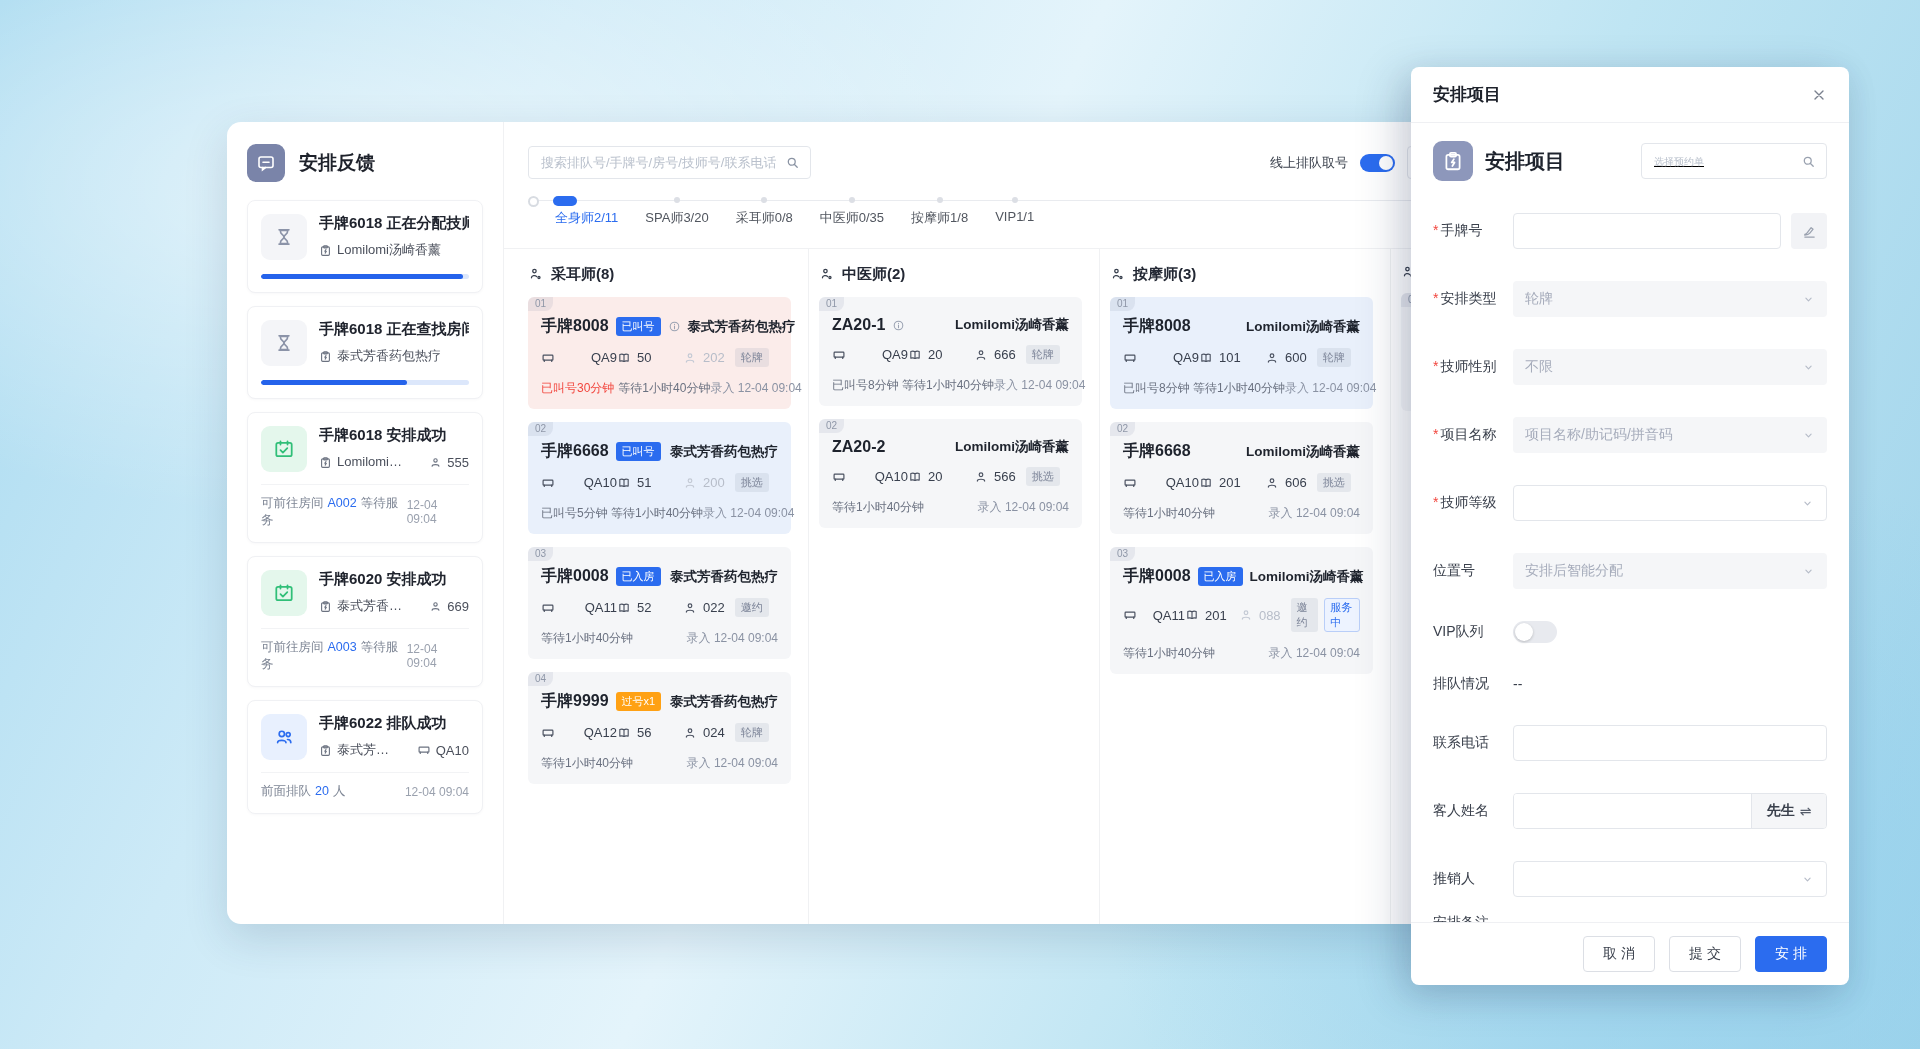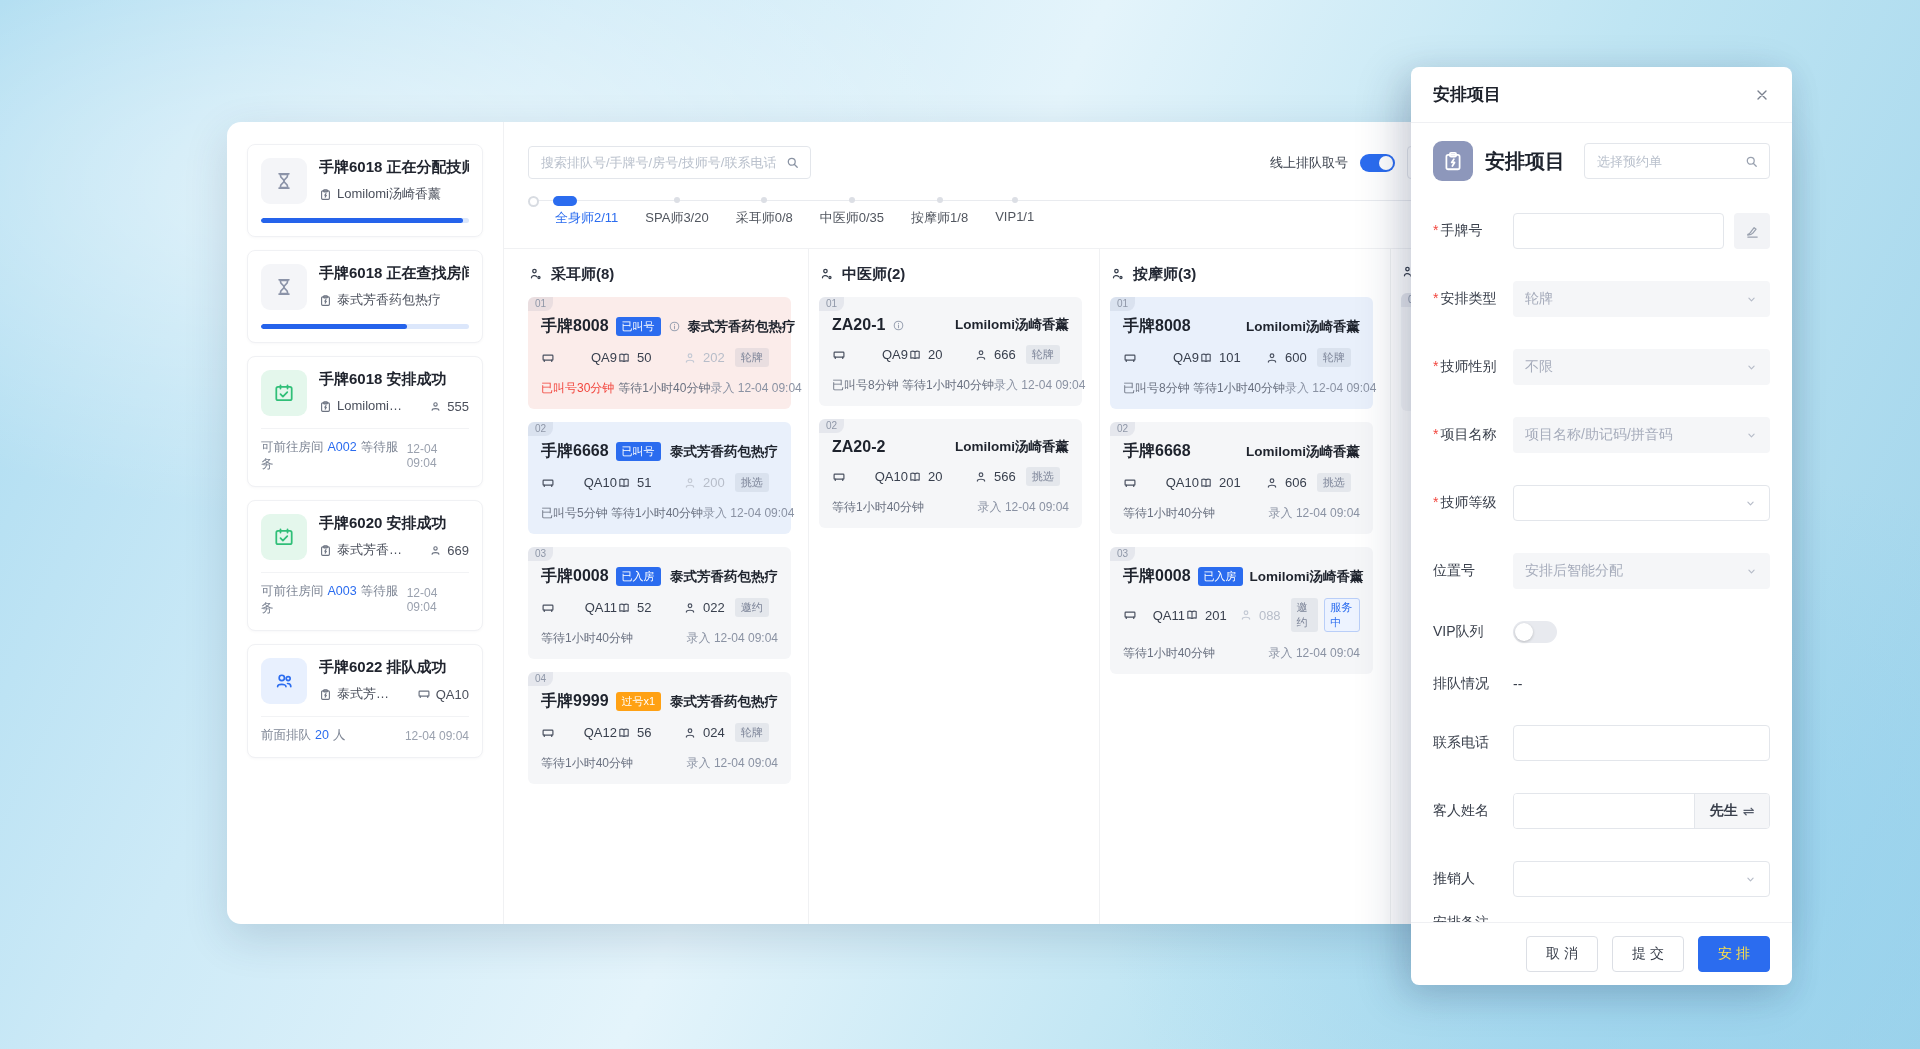--- a/index.html
+++ b/index.html
@@ -81,31 +81,31 @@
   .kitem.dim svg{color:#C3C9D4;}
   .ktags{display:inline-flex;gap:6px;margin-left:10px;}
   .kchip{font-size:11px;padding:2px 6px;border-radius:3px;}
   .kchip.gray{background:rgba(130,140,165,.14);color:#7C8498;}
   .kchip.outline{background:#EDF3FF;border:1px solid #B9CEF8;color:#2B6CEF;padding:1px 5px;}
   .kr3{margin-top:13px;display:flex;justify-content:space-between;font-size:12px;color:#6A7180;white-space:nowrap;}
   .kred{color:#F2453D;margin-right:4px;font-style:normal;}
   .kentry{color:#8A92A3;}
   .stubcard{min-height:118px;}
   
-  .drawer{position:absolute;left:1411px;top:67px;width:381px;height:918px;background:#fff;border-radius:8px;z-index:5;
+  .drawer{position:absolute;left:1411px;top:67px;width:438px;height:918px;background:#fff;border-radius:8px;z-index:5;
     box-shadow:-14px 10px 44px rgba(25,45,85,.18),0 8px 30px rgba(25,45,85,.10);display:flex;flex-direction:column;box-sizing:border-box;}
   .d-head{height:55px;flex:none;padding:0 22px;display:flex;align-items:center;justify-content:space-between;border-bottom:1px solid #EFF0F3;}
   .d-head-title{font-size:17px;font-weight:700;color:#1E222B;}
   .d-close{color:#7A818E;display:flex;cursor:pointer;}
   .d-body{flex:1;padding:18px 22px 0;overflow:hidden;}
   .d-title-row{display:flex;align-items:center;margin-bottom:19px;}
   .d-ticon{width:40px;height:40px;border-radius:9px;background:#8D97BB;display:flex;align-items:center;justify-content:center;color:#fff;flex:none;}
   .d-title{font-size:20px;font-weight:700;color:#1E232D;margin-left:12px;white-space:nowrap;}
   .d-reserve{margin-left:auto;width:186px;height:36px;border:1px solid #E3E6EB;border-radius:4px;display:flex;align-items:center;padding:0 10px;box-sizing:border-box;}
-  .d-reserve input{border:none;outline:none;flex:1;min-width:0;font-size:13px;background:transparent;font-family:inherit;}
+  .d-reserve input{border:none;outline:none;flex:1;min-width:0;font-size:10px;background:transparent;font-family:inherit;text-decoration:underline;}
   .d-reserve input::placeholder{color:#B9C0CC;}
   .d-reserve svg{color:#99A1AF;flex:none;}
   .drow{display:flex;align-items:center;margin-bottom:17px;margin-top:32px;}
   .dlabel{width:80px;flex:none;font-size:14px;color:#3A404C;}
   .req{color:#F2453D;margin-right:2px;font-style:normal;}
   .dctrl{flex:1;display:flex;align-items:center;min-width:0;}
   .ctl-select{flex:1;height:36px;border-radius:4px;display:flex;align-items:center;justify-content:space-between;padding:0 12px;font-size:14px;color:#A6ACBB;box-sizing:border-box;cursor:pointer;}
   .ctl-select.gray{background:#F5F6F8;}
   .ctl-select.white{background:#fff;border:1px solid #E3E6EB;}
   .ctl-select svg{color:#B6BCC8;flex:none;}
@@ -118,30 +118,40 @@
   .dtext{font-size:14px;color:#3A404C;}
   .grp{flex:1;display:flex;height:36px;border:1px solid #E3E6EB;border-radius:4px;overflow:hidden;box-sizing:border-box;}
   .grp input{border:none;outline:none;flex:1;min-width:0;padding:0 10px;font-size:14px;font-family:inherit;}
   .suffix{width:74px;flex:none;background:#F5F6F8;border-left:1px solid #E3E6EB;display:flex;align-items:center;justify-content:center;gap:5px;font-size:14px;font-weight:700;color:#3A404C;cursor:pointer;}
   .suffix .swap{color:#555C6A;font-weight:400;}
   .d-note-label{font-size:14px;color:#3A404C;margin:2px 0 10px;}
   .d-note{width:100%;height:96px;border:1px solid #E3E6EB;border-radius:4px;box-sizing:border-box;padding:10px 4px;font-size:14px;resize:none;outline:none;font-family:inherit;color:#3A404C;}
   .d-note::placeholder{color:#B9C0CC;}
   .d-foot{height:62px;flex:none;border-top:1px solid #EFF0F3;display:flex;align-items:center;justify-content:flex-end;gap:14px;padding:0 22px;}
   .btn{height:36px;padding:0 15px 0 19px;border-radius:4px;border:1px solid #DCDFE5;background:#fff;color:#3A404C;font-size:14px;letter-spacing:4px;display:flex;align-items:center;cursor:pointer;font-family:inherit;}
-  .btn.primary{background:#2B6CEF;border-color:#2B6CEF;color:#fde047;}
+  .btn.primary{background:#2B6CEF;border-color:#2B6CEF;color:#ffffff;}
 </style>
 </head>
 <body>
 
 <div class="stage">
 
   <div class="mwin">
 
     <aside class="sidebar">
+      <div class="sb-header">
+        <span class="sb-hicon">
+          <svg width="20" height="20" viewBox="0 0 20 20" fill="none" stroke="currentColor" stroke-width="1.6" stroke-linecap="round">
+              <rect x="3" y="4" width="14" height="10.5" rx="2"></rect>
+              <path d="M6.5 14.5v2.3l3-2.3"></path>
+              <path d="M7 9.3h6"></path>
+            </svg>
+        </span>
+        <span class="sb-title">安排反馈</span>
+      </div>
 
       <div>
 
           <div class="sb-card">
             <div class="sb-card-top">
               <span class="sb-cicon hourglass">
                 <svg width="22" height="22" viewBox="0 0 20 20" fill="none" stroke="currentColor" stroke-width="1.5" stroke-linejoin="round" stroke-linecap="round">
                   <path d="M5.5 3.5h9"></path>
                   <path d="M5.5 16.5h9"></path>
                   <path d="M6.8 4h6.4v1.2c0 2.3-3.2 3-3.2 4.8 0-1.8-3.2-2.5-3.2-4.8z"></path>

